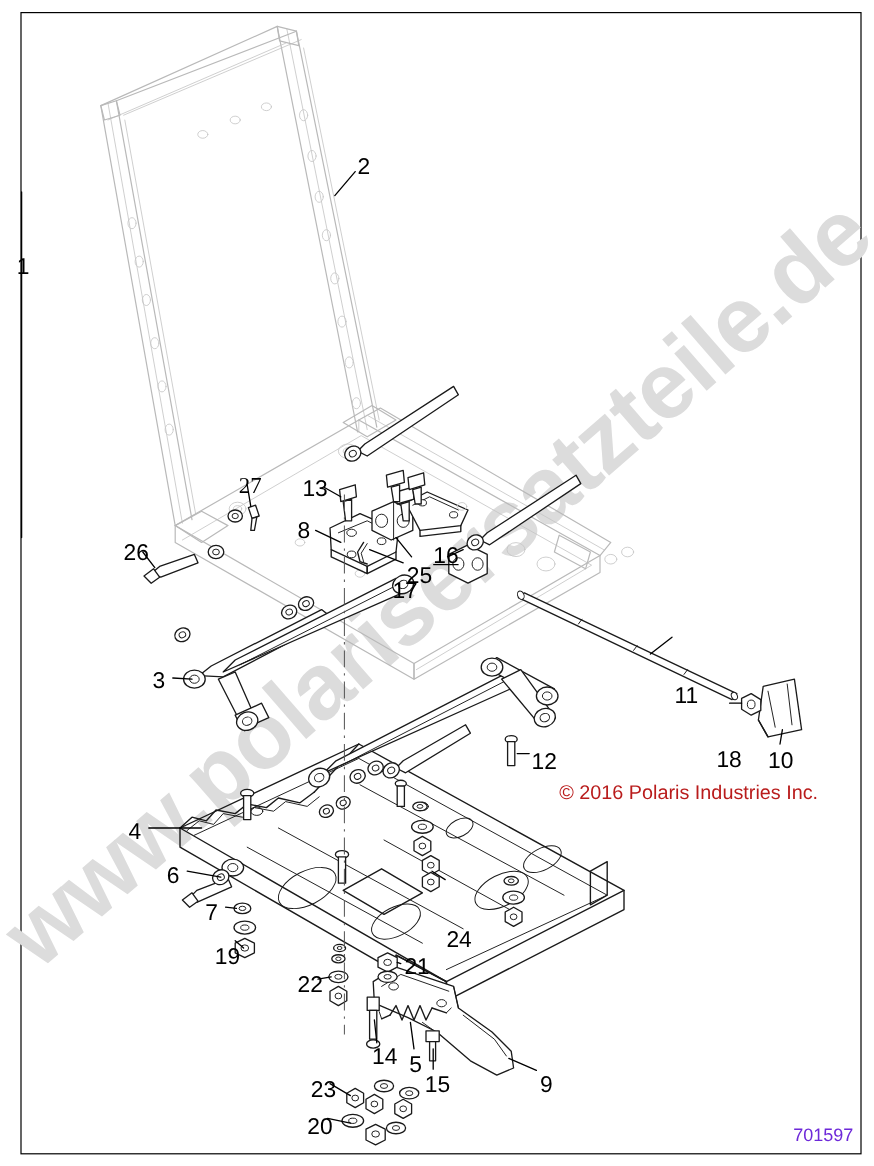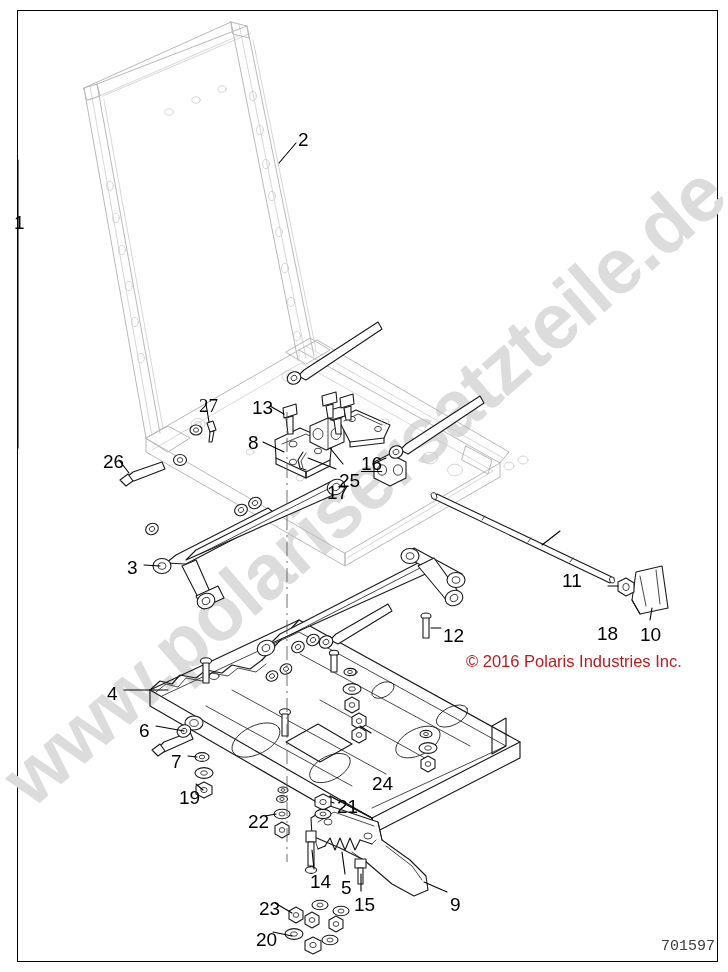--- a/index.html
+++ b/index.html
@@ -68,24 +68,23 @@
     font-size: 16.5px;
     color: #b91c1c;
     z-index: 12;
     white-space: nowrap;
   }
   #partnumber {
     position: absolute;
     left: 661px;
     top: 938px;
     font-size: 15px;
-    color: #404040;
+    color: #6d28d9;
     z-index: 12;
     white-space: nowrap;
-    font-family: Liberation Mono, monospace;
   }
 </style>
 </head>
 <body>
 
 <div id="page">
 
   <div id="frame-border"></div>
 
   <div id="watermark">www.polarisersatzteile.de</div>

